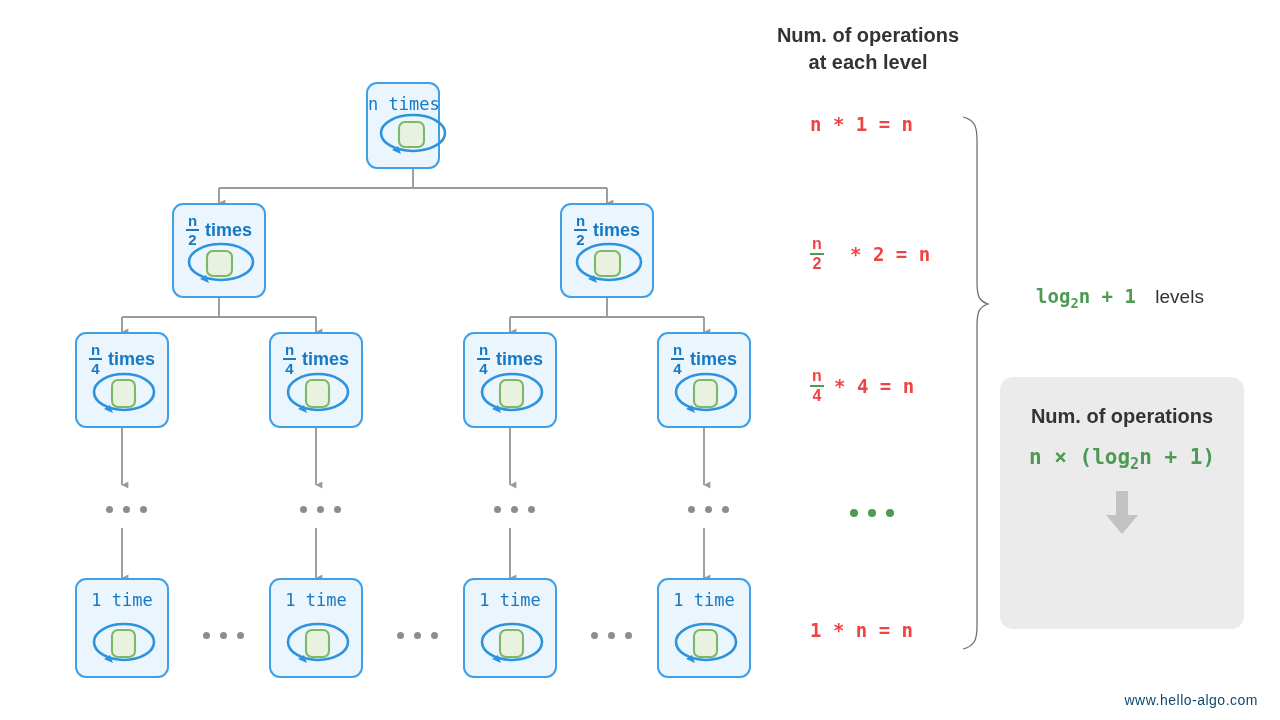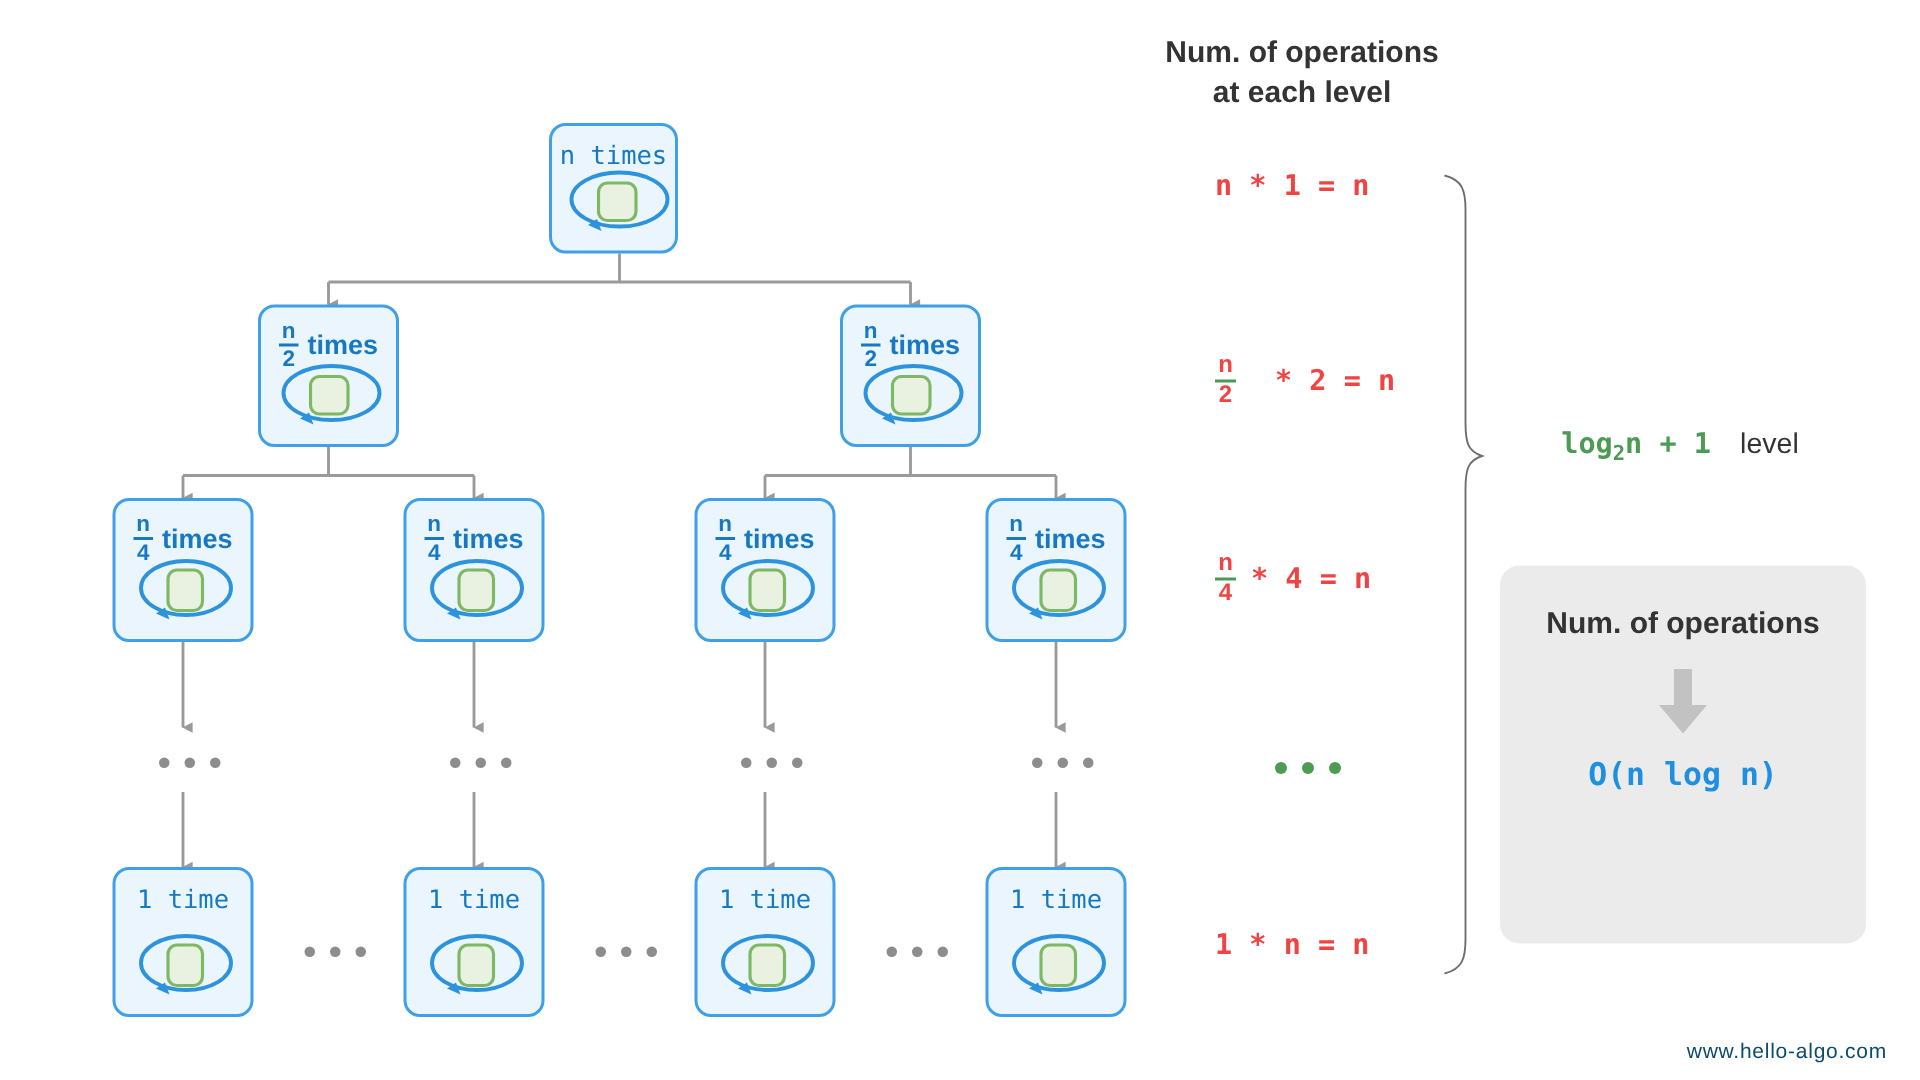--- a/index.html
+++ b/index.html
@@ -160,21 +160,21 @@
                C 977,296 979,301 988,304
                C 979,307 977,312 977,326
                L 977,626
                C 977,639 975,646 963,649"></path>
     </g>
   </svg>
 
   <div class="heading" style="left:748px;top:22px;width:240px;">Num. of operations
 at each level</div>
 
-  <div class="node mono" style="left:366px;top:82px;width:86px;height:87px;">
+  <div class="node mono" style="left:366px;top:82px;width:74px;height:87px;">
     <div class="caption">n times</div>
     <div class="loop">
       <svg width="86" height="56" viewBox="0 0 86 56">
         <ellipse cx="45" cy="28" rx="32" ry="18" fill="none" stroke="#2d93dd" stroke-width="2.6"></ellipse>
         <path d="M30,41 l-6,4 l9,4 z" fill="#2d93dd"></path>
         <rect x="31" y="17" width="25" height="25" rx="6" fill="#e9f2e1" stroke="#7fb864" stroke-width="2.1"></rect>
       </svg>
     </div>
   </div>
 
@@ -388,26 +388,28 @@
   <div class="dots green" style="left:845px;top:503px;">
     <i></i><i></i><i></i>
   </div>
 
   <div class="rlabel" style="left:810px;top:619px;">1 * n = n</div>
 
   <div class="levels-note" style="left:990px;top:283px;">
     <span class="g">
       <span>log</span><sub>2</sub><span>n + 1</span>
     </span>
-    <span style="margin-left:8px;">level</span>
+    <span style="margin-left:8px;">levels</span>
   </div>
 
   <div class="card" style="left:1000px;top:377px;width:244px;height:252px;">
     <div class="t" style="margin-top:28px;">Num. of operations</div>
+    <div class="g" style="margin-top:17px;">
+      <span>n × (log</span><sub>2</sub><span>n + 1)</span>
+    </div>
     <svg class="downarrow" width="40" height="48" viewBox="0 0 40 48" style="margin-top:16px;">
       <path d="M14,2 L26,2 L26,26 L36,26 L20,45 L4,26 L14,26 Z" fill="#c2c2c2"></path>
     </svg>
-    <div class="b" style="margin-top:12px;">O(n log n)</div>
   </div>
 
   <div class="watermark">www.hello-algo.com</div>
 
 </div>
 
 </body></html>

